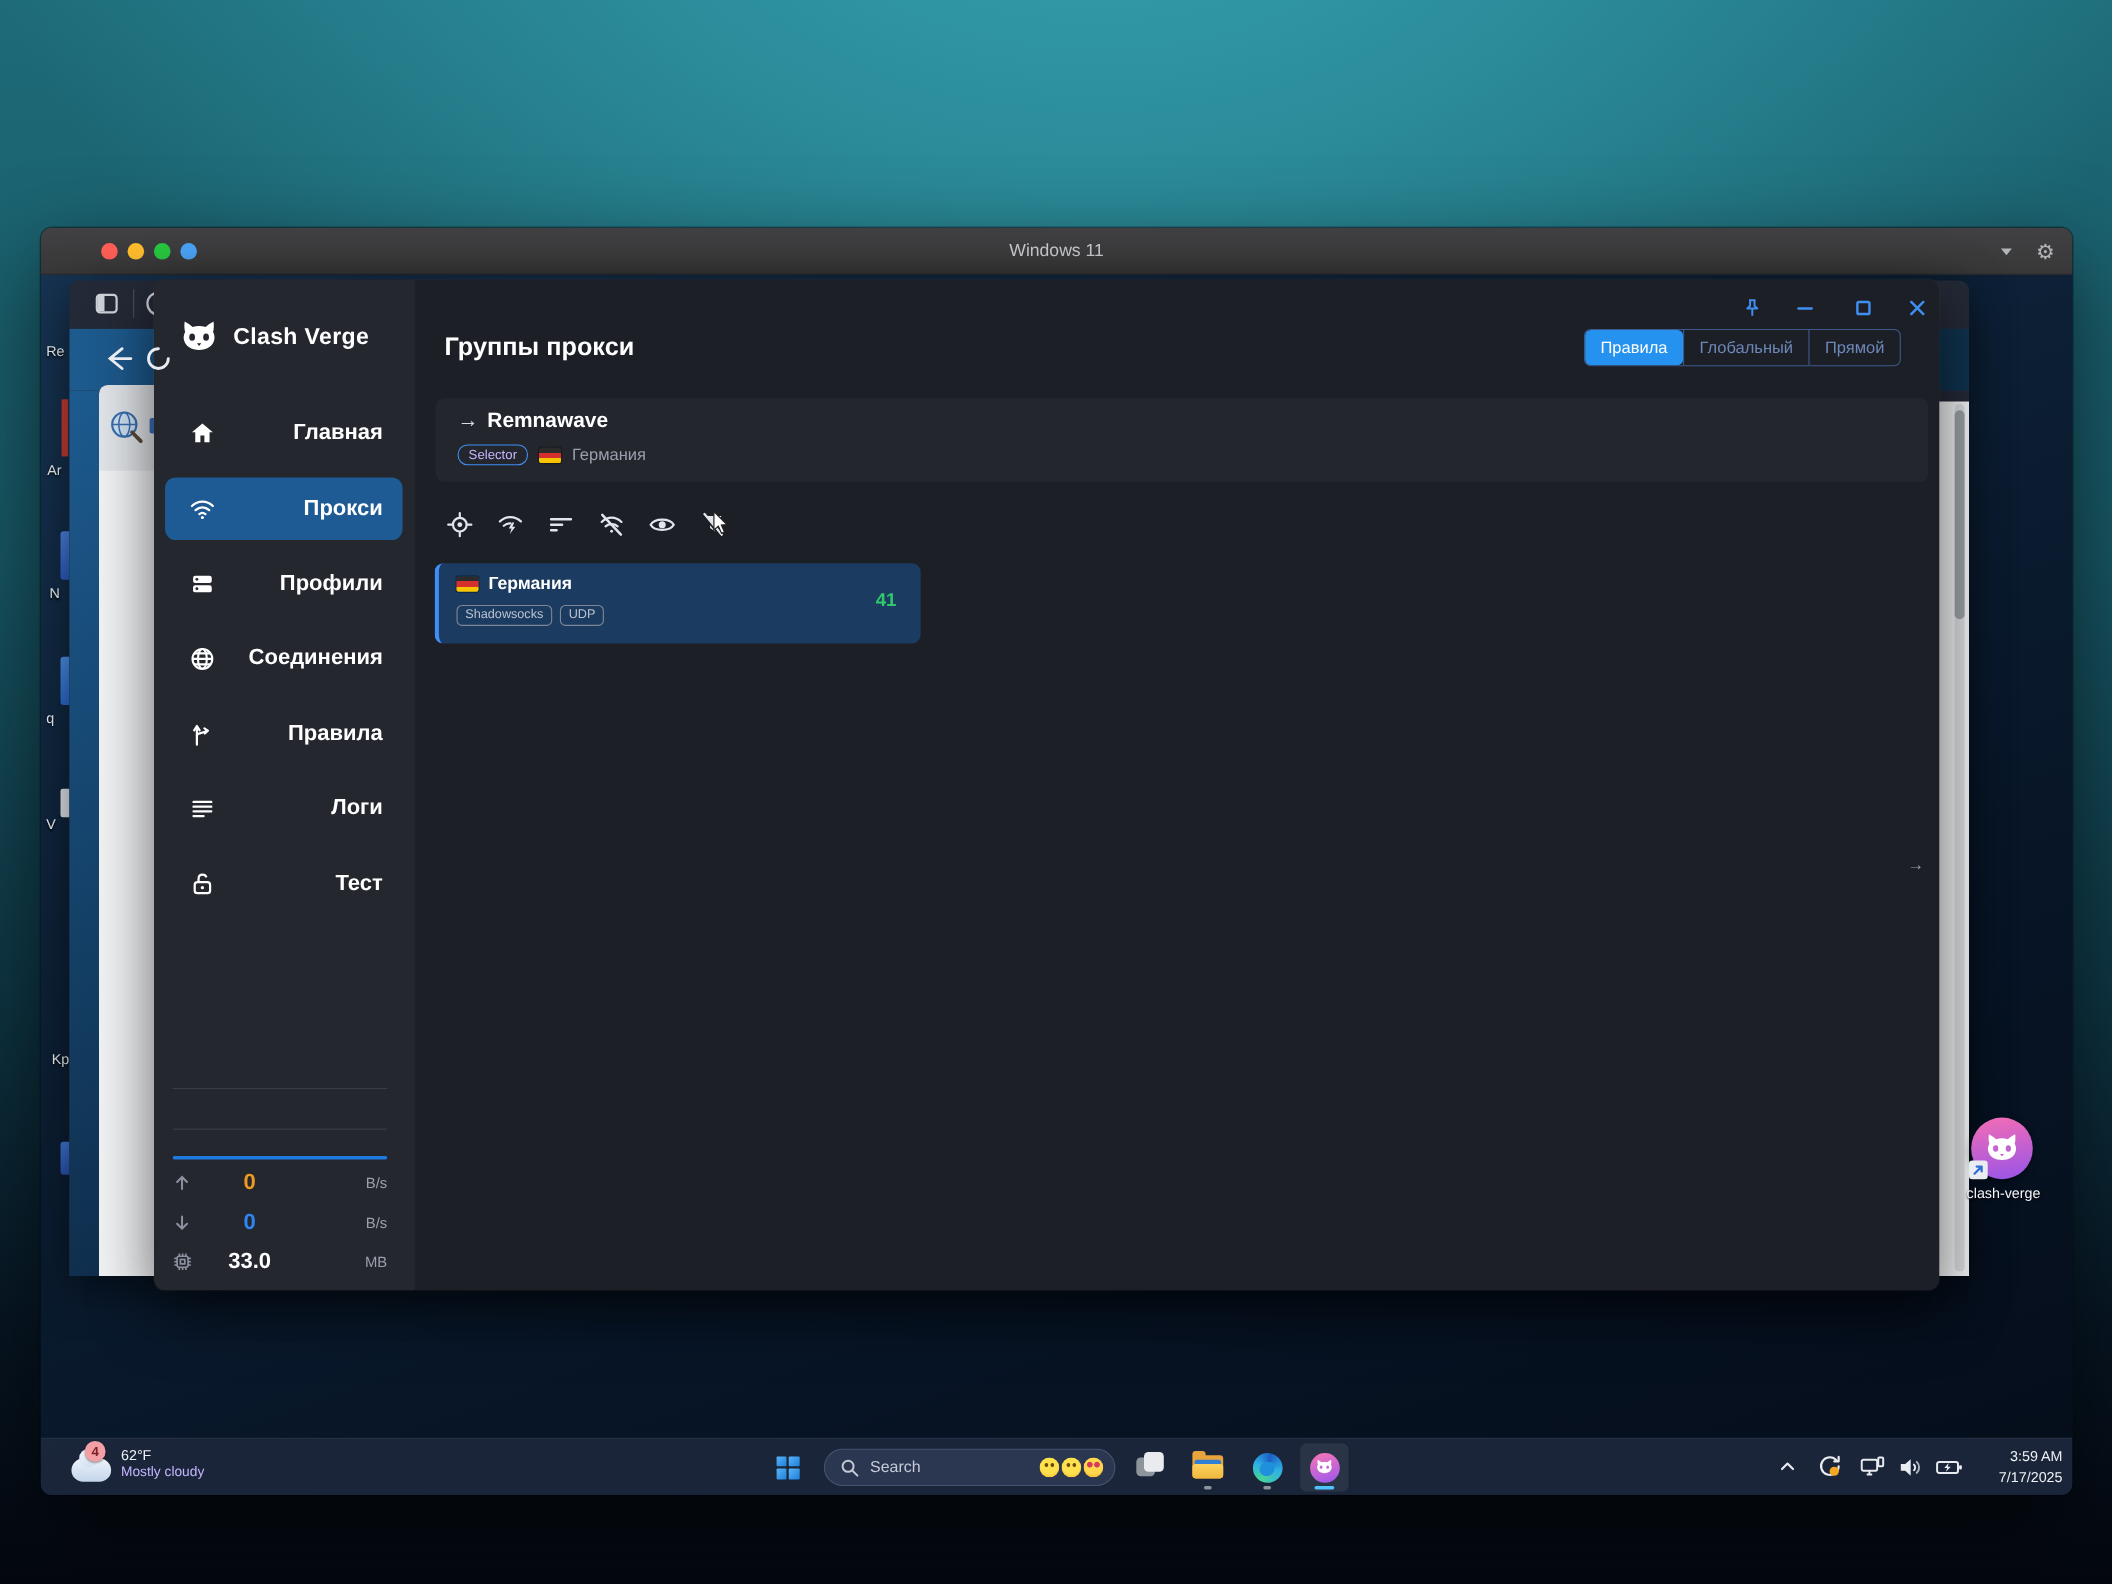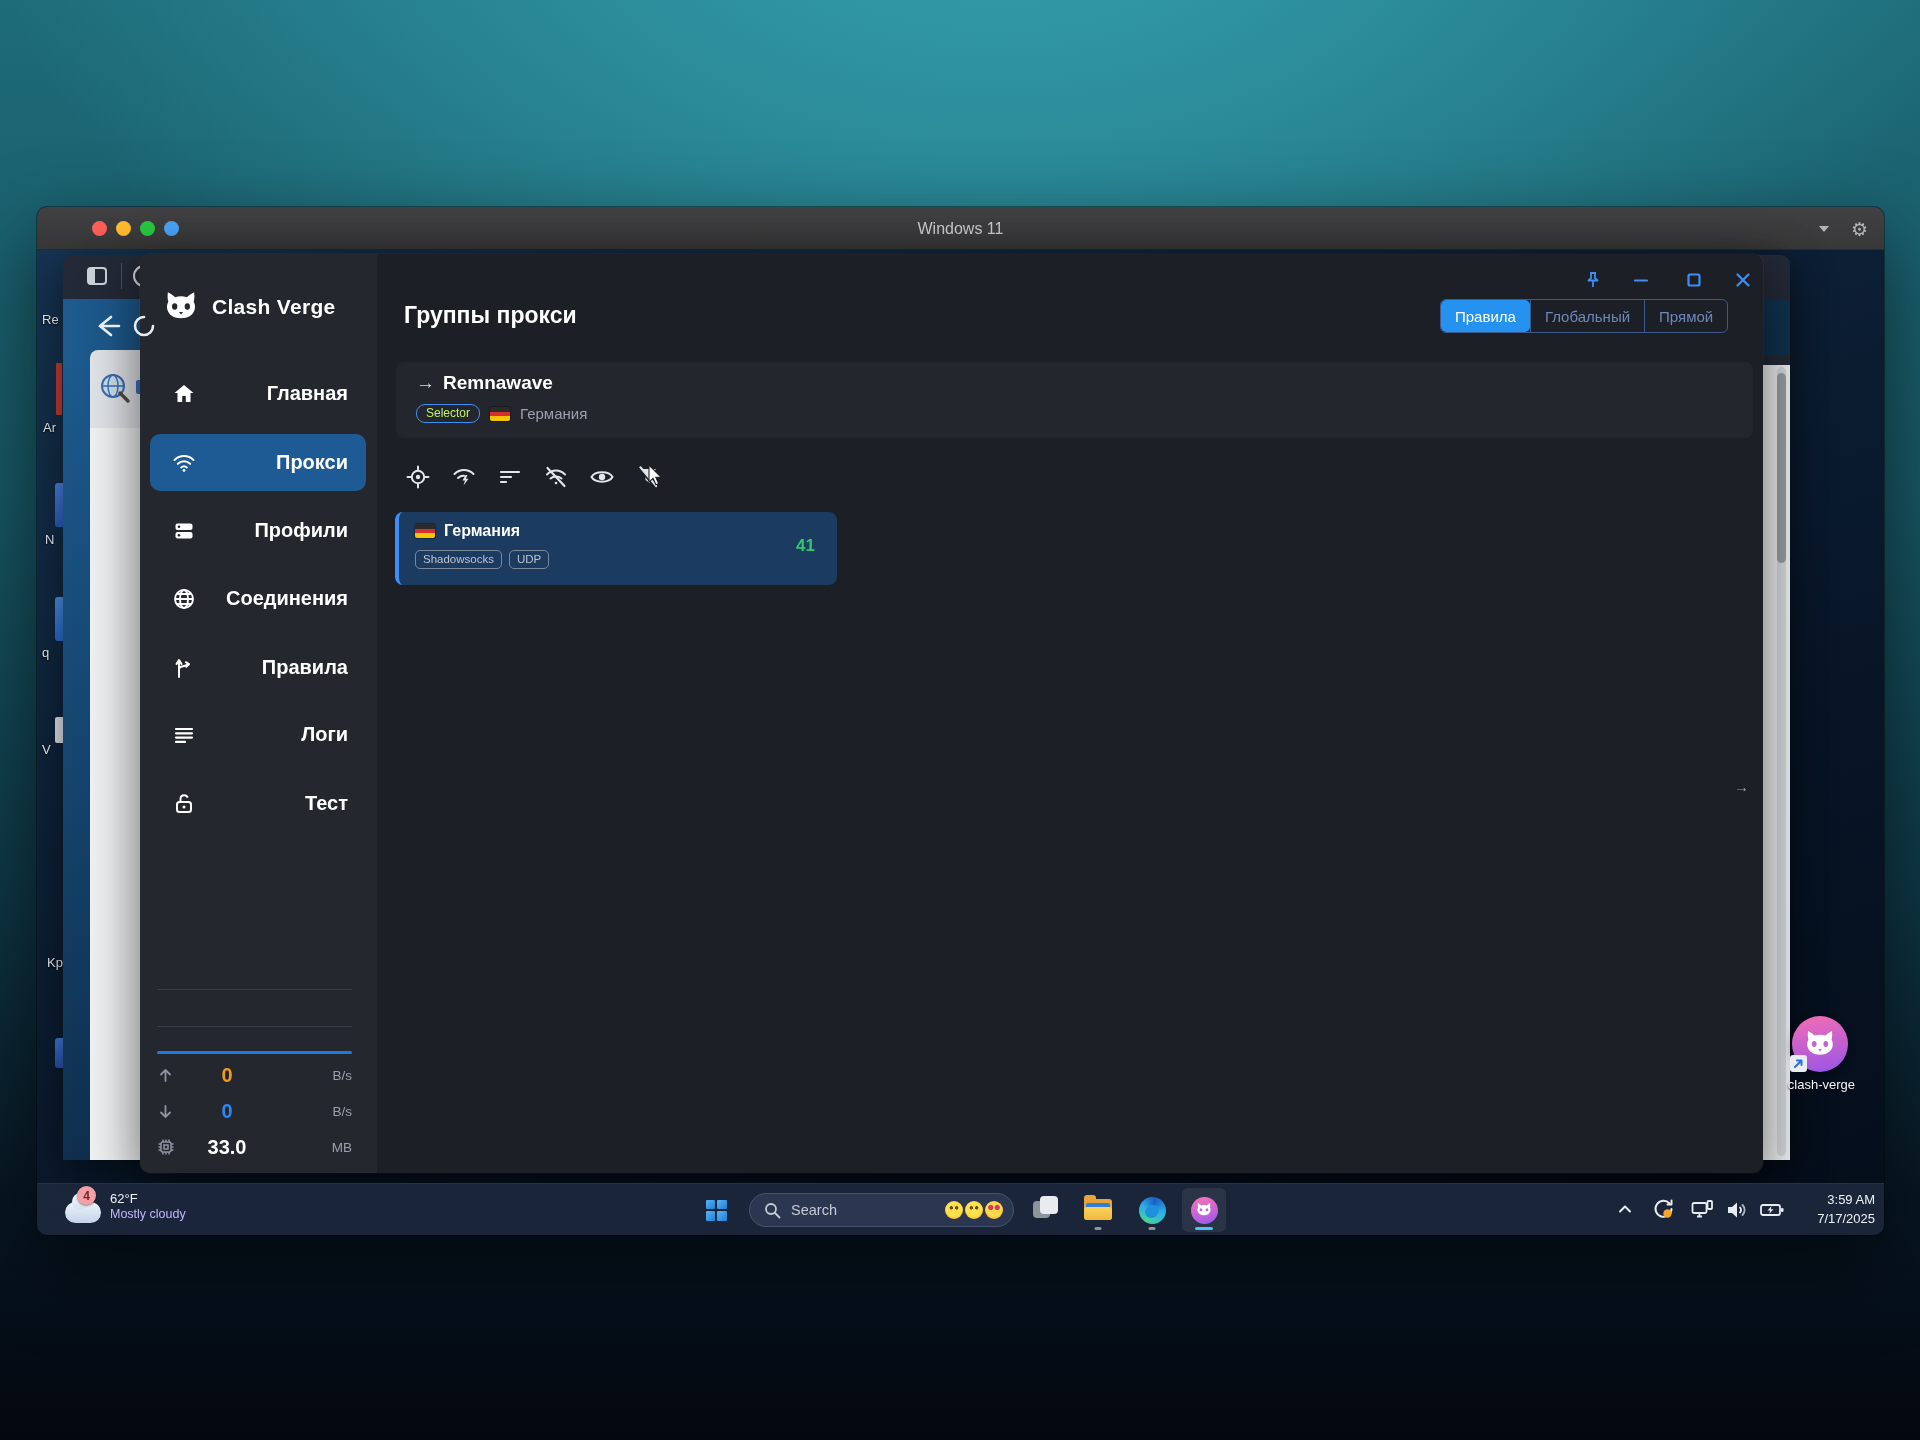--- a/index.html
+++ b/index.html
@@ -7,21 +7,21 @@
   body {
     font-family:"Liberation Sans", sans-serif;
     background:
       radial-gradient(1500px 950px at 52% -10%, #37a2b0 0%, #2b8b99 32%, rgba(20,80,95,0) 68%),
       linear-gradient(180deg, #1e6b79 0%, #175663 35%, #0e3644 62%, #071522 84%, #04070e 100%);
     position:relative;
   }
   .abs { position:absolute; }
 
   
-  .vm { position:absolute; left:37px; top:207px; width:1847px; height:1028px;
+  .vm { position:absolute; left:37px; top:207px; width:1847px; height:1152px;
         border-radius:10px; overflow:hidden; background:#0d1b2d;
         box-shadow:0 30px 80px rgba(0,0,0,.55), 0 0 0 1px rgba(0,0,0,.35); }
   .vm-titlebar { position:absolute; left:0; top:0; right:0; height:43px;
         background:linear-gradient(#414143,#383839); border-bottom:1px solid #2a2a2c; }
   .tl { position:absolute; top:14px; width:15px; height:15px; border-radius:50%; }
   .vm-title { position:absolute; left:0; right:0; top:0; height:43px; line-height:43px;
         text-align:center; color:#c9cbce; font-size:16px; }
   .vm-tb-ic { position:absolute; top:0; height:43px; display:flex; align-items:center; color:#b2b5b8; }
 
   .vm-desktop { position:absolute; left:0; top:43px; right:0; bottom:0;
@@ -70,21 +70,21 @@
   .modes { position:absolute; left:1300px; top:45px; height:34px; display:flex;
         border:1px solid #3c5a8c; border-radius:6px; overflow:hidden; }
   .mode { padding:0 14px; display:flex; align-items:center; font-size:15px; color:#6d88b8; border-left:1px solid #3c5a8c; }
   .mode:first-child { border-left:none; }
   .mode.active { background:#2592ef; color:#fff; border-radius:5px; }
 
   .group-panel { position:absolute; left:256px; top:108px; width:1357px; height:76px;
         background:#24262e; border-radius:8px; }
   .group-title { position:absolute; left:20px; top:10px; color:#fff; font-size:19px; font-weight:700; display:flex; gap:8px; align-items:center;}
   .group-sub { position:absolute; left:20px; top:42px; display:flex; align-items:center; gap:10px; }
-  .selector-badge { color:#bef264; border:1px solid #3f8ff2; border-radius:9px; font-size:12px; padding:1px 9px 2px; }
+  .selector-badge { color:#c4b5fd; border:1px solid #3f8ff2; border-radius:9px; font-size:12px; padding:1px 9px 2px; }
   .flag { width:20px; height:14px; border-radius:2px; overflow:hidden; display:inline-block; flex:0 0 20px;
         background:linear-gradient(#2b2b2b 33%, #d6302e 33% 66%, #f6c500 66%); box-shadow:0 0 0 1px rgba(0,0,0,.3); }
   .group-current { color:#9aa0ad; font-size:15px; }
 
   .gtoolbar { position:absolute; left:265px; top:210px; display:flex; gap:20px; color:#e2e5ec; }
   .gt-ic { width:26px; height:26px; display:flex; align-items:center; justify-content:center; }
 
   .proxy-card { position:absolute; left:255px; top:258px; width:442px; height:73px;
         background:#1b3b60; border-radius:8px; border-left:4px solid #3e8ef7; }
   .pc-name { position:absolute; left:16px; top:10px; display:flex; align-items:center; gap:9px; color:#fff; font-size:16px; font-weight:600; }

